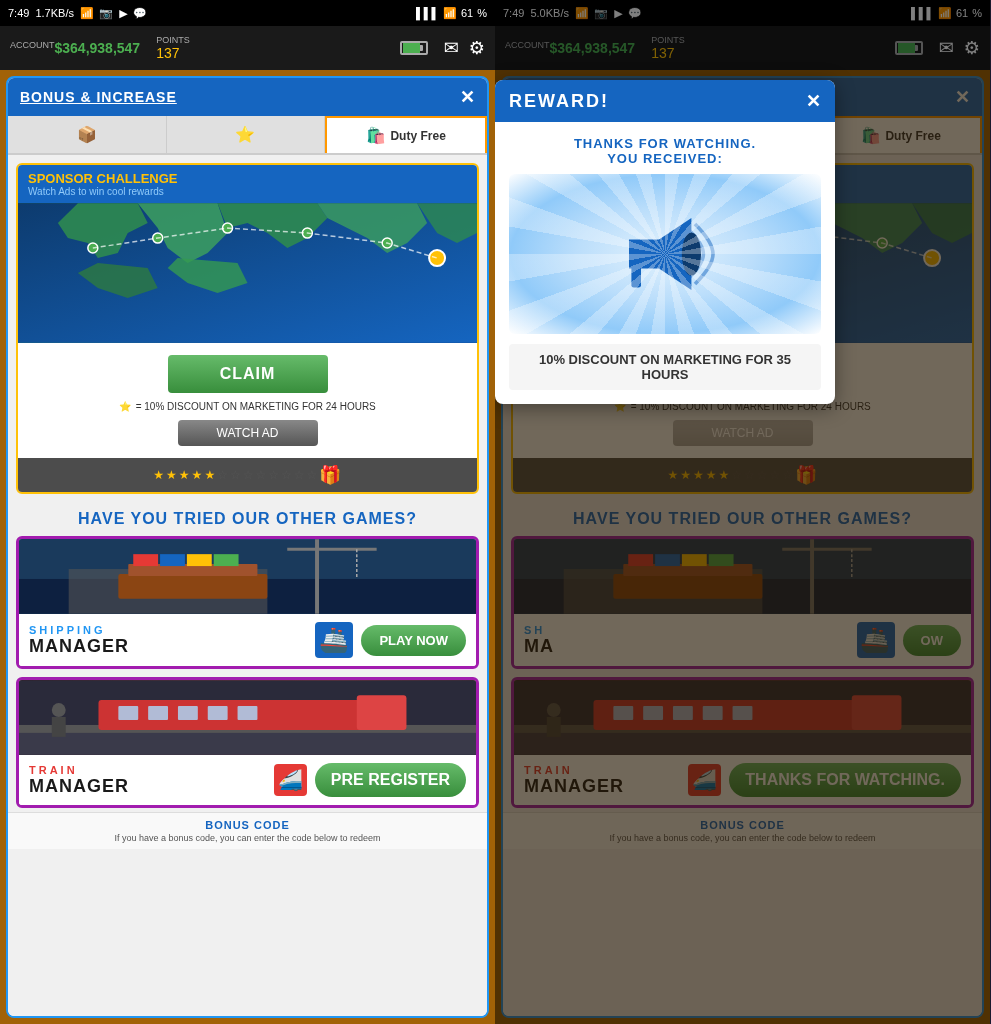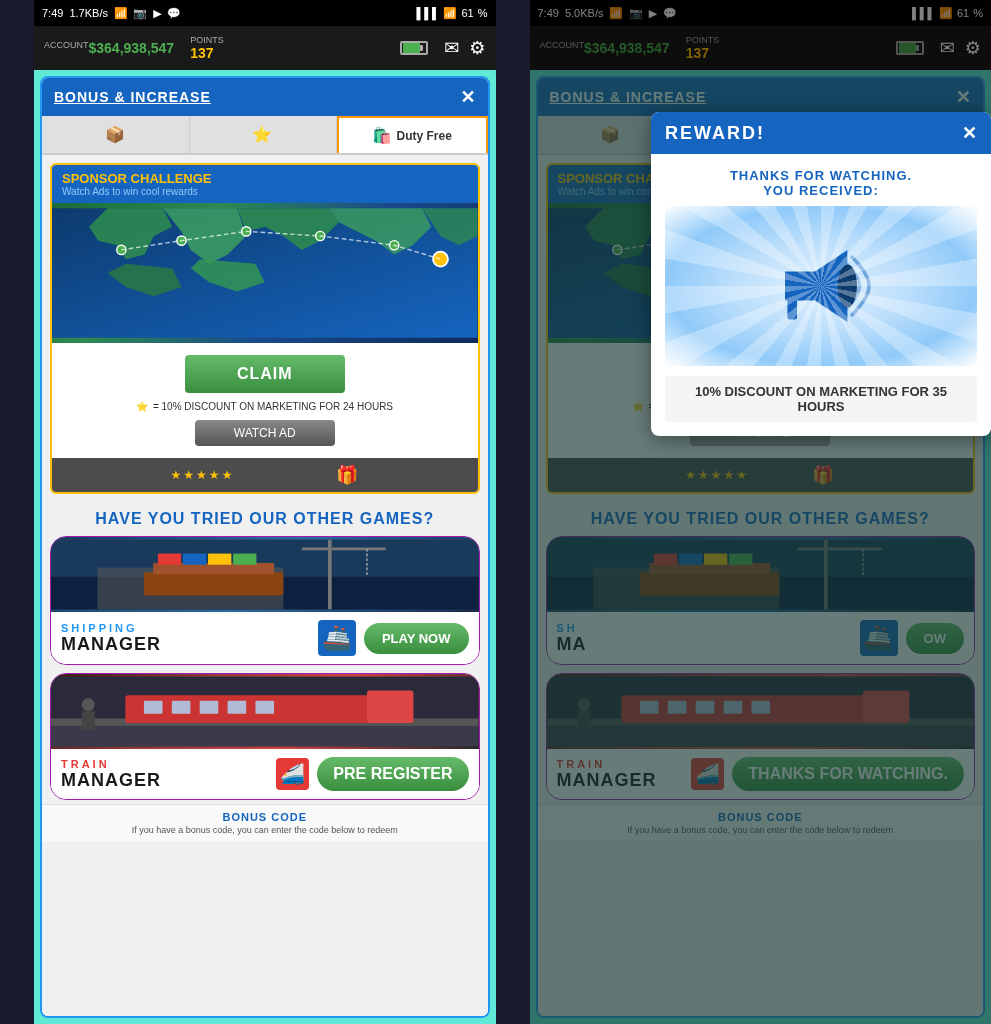--- a/index.html
+++ b/index.html
@@ -11,24 +11,23 @@
       background: #1a1a2e;
       font-family: Arial, sans-serif;
       overflow: hidden;
     }
 
     .panel {
       width: 495px;
       height: 1024px;
       display: flex;
       flex-direction: column;
-      background: #5eead4;
+      background: #a16207;
       position: relative;
       overflow: hidden;
-      margin-left: 34px;
     }
 
     
     .status-bar {
       background: #000;
       color: #fff;
       font-size: 11px;
       padding: 4px 8px;
       display: flex;
       justify-content: space-between;
@@ -47,21 +46,21 @@
       padding: 4px 10px;
       gap: 16px;
       height: 44px;
       flex-shrink: 0;
     }
     .account-info { display: flex; flex-direction: row; }
     .account-label { color: #aaa; font-size: 9px; text-transform: uppercase; }
     .account-value { color: #4caf50; font-size: 14px; font-weight: bold; }
     .points-info { display: flex; flex-direction: column; }
     .points-label { color: #aaa; font-size: 9px; text-transform: uppercase; }
-    .points-value { color: #ffc107; font-size: 14px; font-weight: bold; }
+    .points-value { color: #ffc107; font-size: 14px; font-weight: normal; }
     .account-spacer { flex: 1; }
     .battery-indicator {
       width: 28px; height: 14px; border: 2px solid #aaa; border-radius: 2px; position: relative;
       display: flex; align-items: center;
     }
     .battery-fill { background: #4caf50; height: 10px; width: 70%; margin: 0 1px; }
     .battery-tip { width: 3px; height: 6px; background: #aaa; border-radius: 0 1px 1px 0; margin-left: -1px; }
     .account-icons { display: flex; gap: 10px; align-items: center; }
     .icon-btn {
       color: #fff;
@@ -220,23 +219,23 @@
       color: #1565c0;
       font-size: 16px;
       font-weight: bold;
       padding: 8px 0 4px;
       letter-spacing: 1px;
     }
 
     .game-card {
       margin: 4px 8px;
       background: #fff;
-      border-radius: 16px;
+      border-radius: 6px;
       overflow: hidden;
-      border: 1px solid #a21caf;
+      border: 3px solid #a21caf;
     }
     .game-screenshot {
       width: 100%;
       height: 75px;
       object-fit: cover;
       background: linear-gradient(135deg, #1a3a5c 0%, #2d6a9f 50%, #1a2a4a 100%);
       display: flex;
       align-items: center;
       justify-content: center;
       font-size: 24px;
@@ -328,22 +327,22 @@
       margin-top: 2px;
     }
 
     
     .reward-overlay {
       position: absolute;
       top: 0; left: 0; right: 0; bottom: 0;
       background: rgba(0,0,0,0.5);
       display: flex;
       align-items: flex-start;
-      justify-content: flex-end;
-      padding-top: 112px;
+      justify-content: flex-start;
+      padding-top: 80px;
       z-index: 100;
     }
     .reward-popup {
       background: #fff;
       border-radius: 8px;
       width: 340px;
       overflow: hidden;
       box-shadow: 0 4px 20px rgba(0,0,0,0.4);
     }
     .reward-header {

